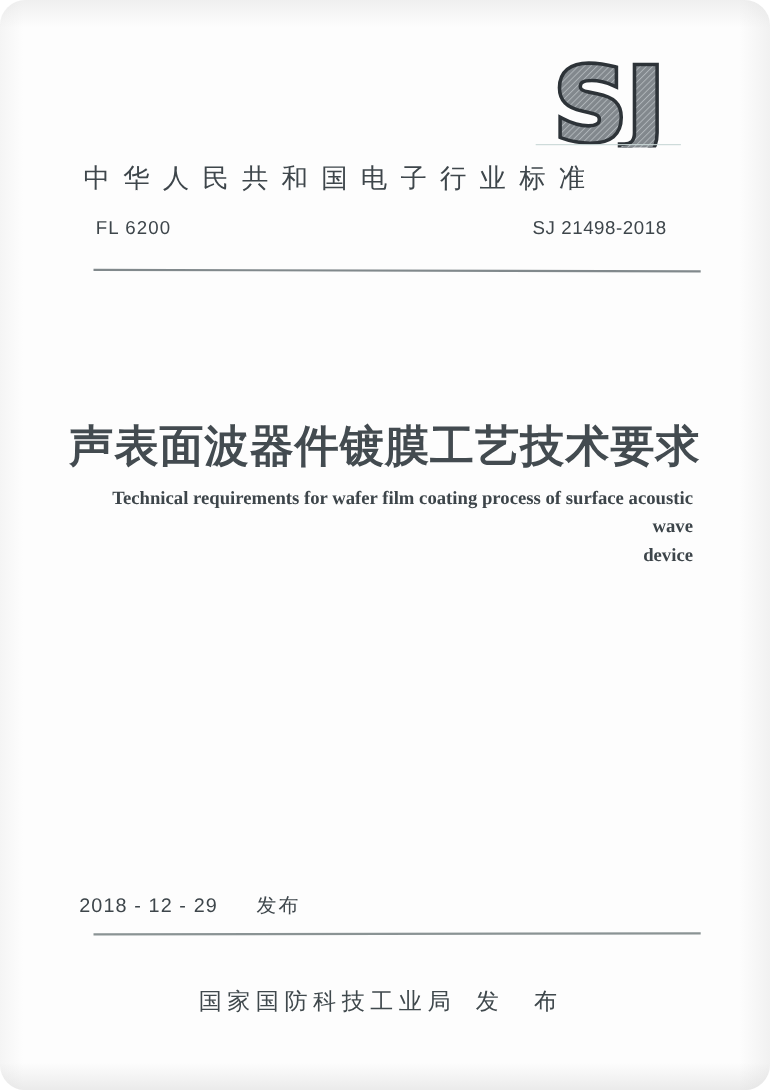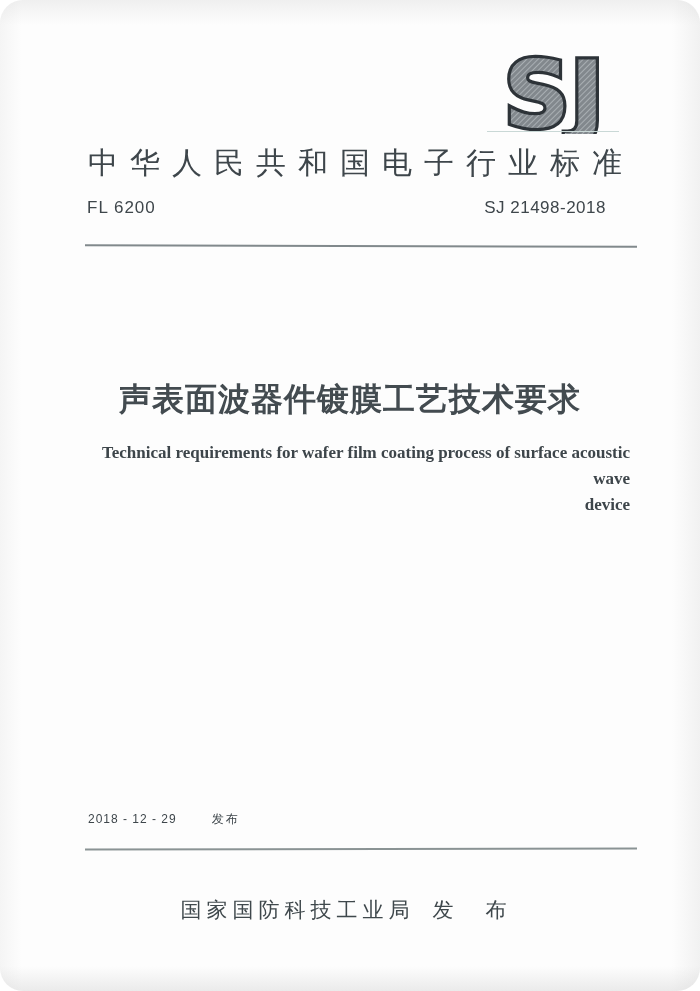--- a/index.html
+++ b/index.html
@@ -31,24 +31,24 @@
     position: absolute;
     left: 487px;
     top: 131px;
     width: 132px;
     height: 1px;
     background: #c9d8d6;
   }
 
   .header-title {
     position: absolute;
-    left: 88px;
+    left: 76px;
     top: 144px;
     width: 545px;
-    font-size: 30px;
+    font-size: 24px;
     line-height: 38px;
     letter-spacing: 12px;
     white-space: nowrap;
     color: #3e464b;
     font-weight: 500;
   }
 
   .code-row {
     position: absolute;
     left: 72px;
@@ -72,48 +72,48 @@
   }
   .rule-top { top: 245px; transform: rotate(0.15deg); }
   .rule-bottom { top: 848px; background: #8a9394; transform: rotate(-0.1deg); }
 
   .doc-title-zh {
     position: absolute;
     left: 0;
     top: 378px;
     width: 700px;
     text-align: center;
-    font-size: 32px;
+    font-size: 40px;
     font-weight: bold;
     letter-spacing: 1px;
     color: #434b50;
   }
 
   .doc-title-en {
     position: absolute;
     left: 70px;
     top: 440px;
     width: 560px;
     text-align: right;
     font-family: "Liberation Serif", serif;
     font-weight: bold;
     font-size: 17px;
     line-height: 26px;
     color: #3d454a;
   }
 
   .dates-row {
     position: absolute;
-    left: 88px;
+    left: 72px;
     top: 811px;
     width: 557px;
     display: flex;
     justify-content: space-between;
     align-items: baseline;
-    font-size: 12px;
+    font-size: 18px;
     color: #3e464b;
   }
   .date-group { display: flex; align-items: baseline; gap: 7px; }
   .date-group .date { letter-spacing: 1px; }
   .date-group .label { letter-spacing: 2px; margin-left: 28px; }
 
   .publisher-row {
     position: absolute;
     left: 0;
     top: 896px;

